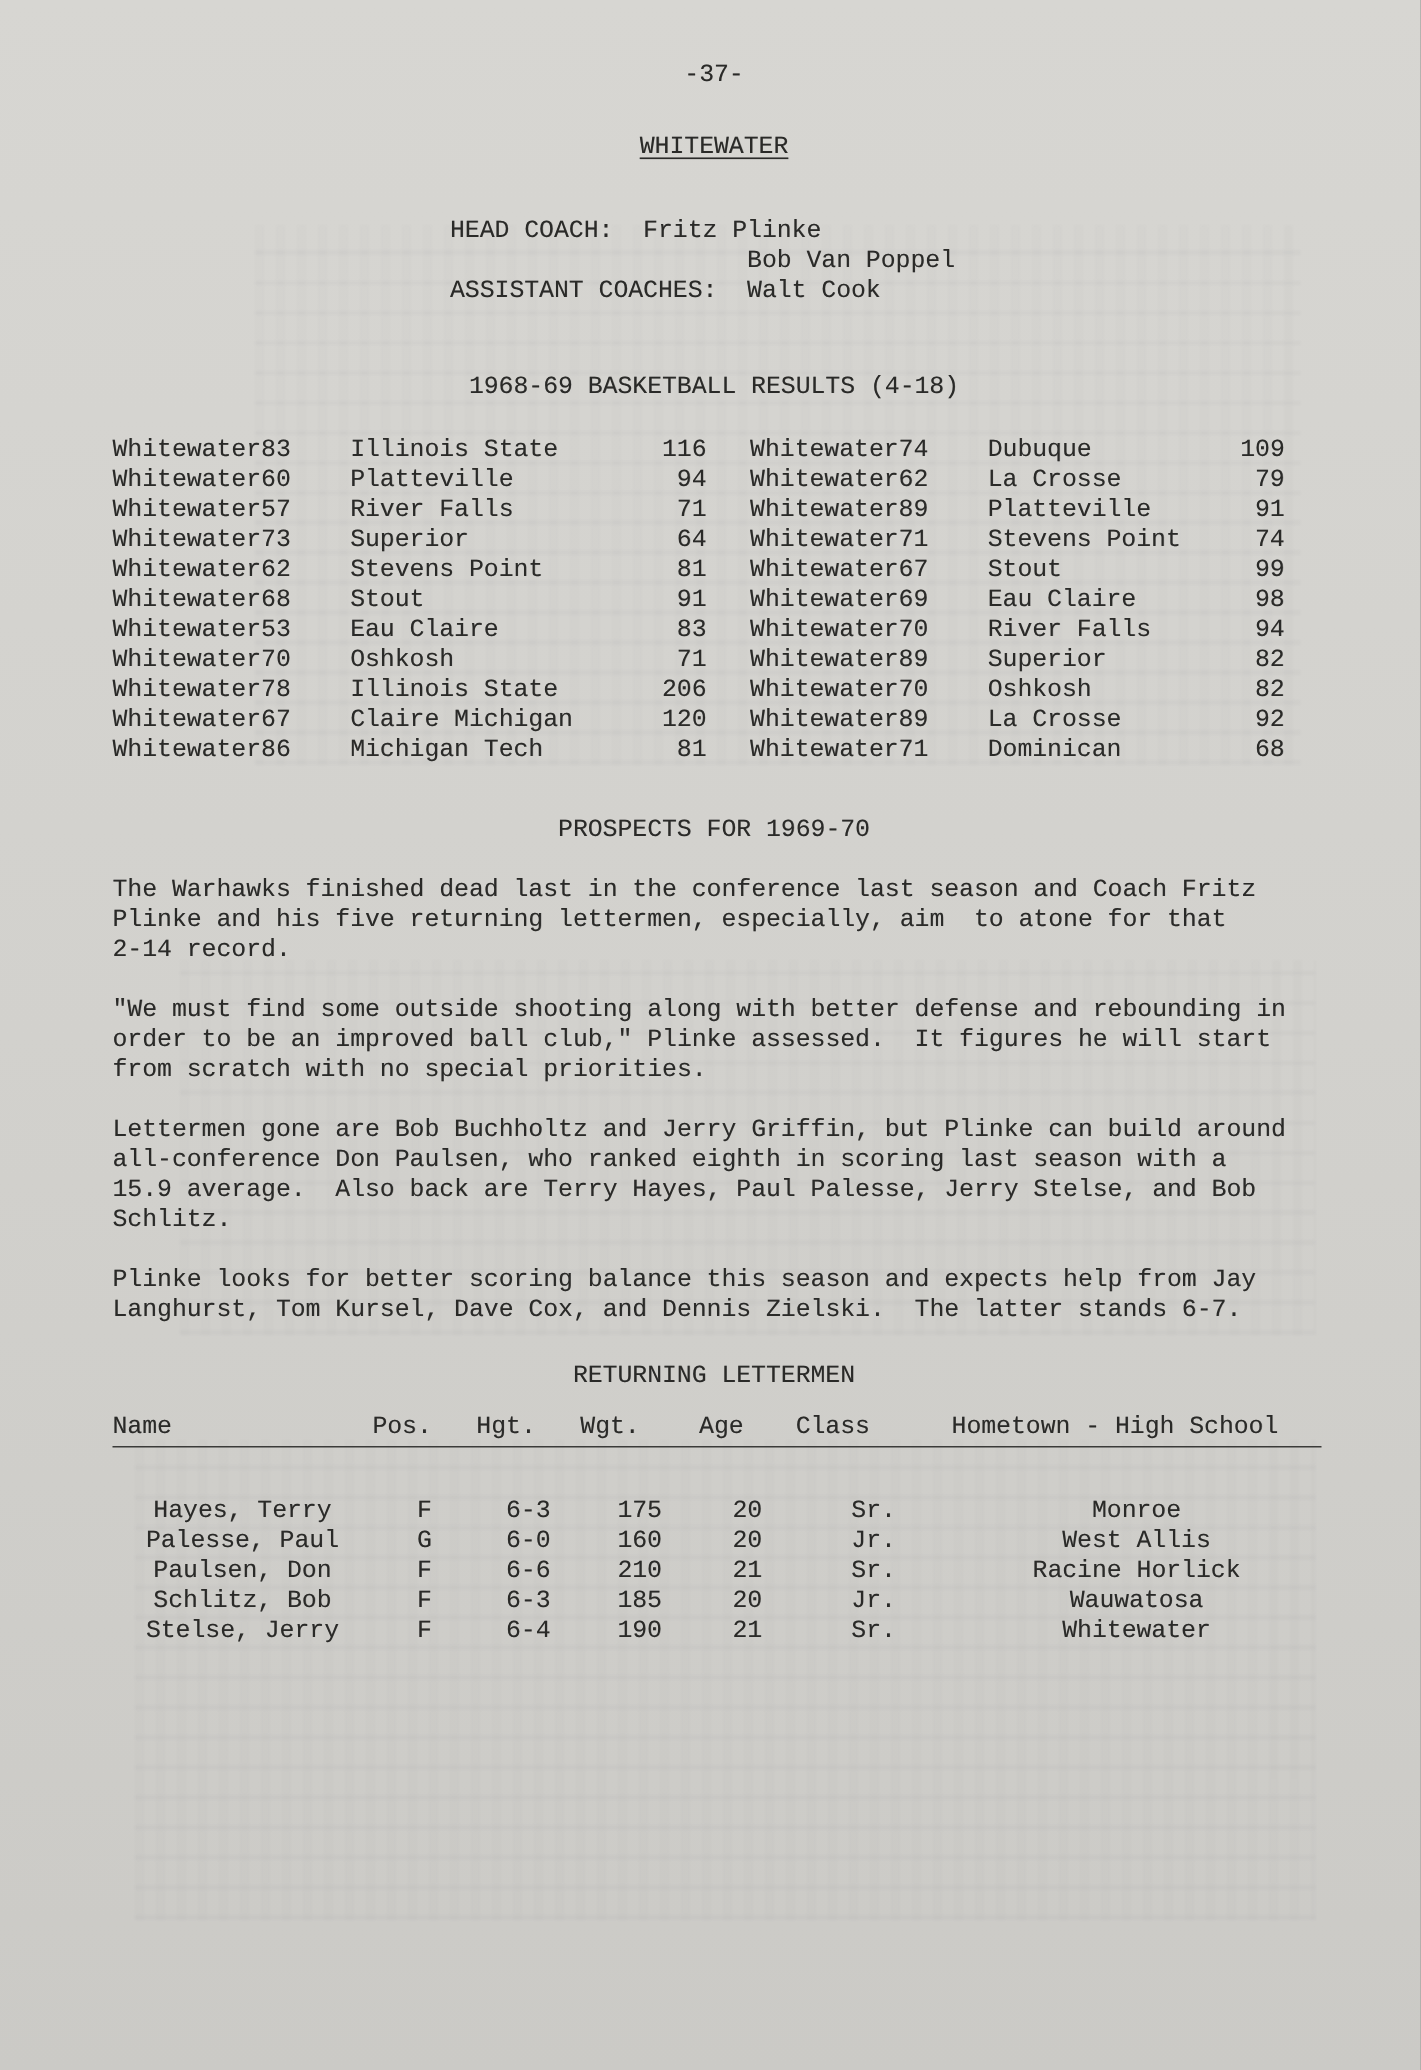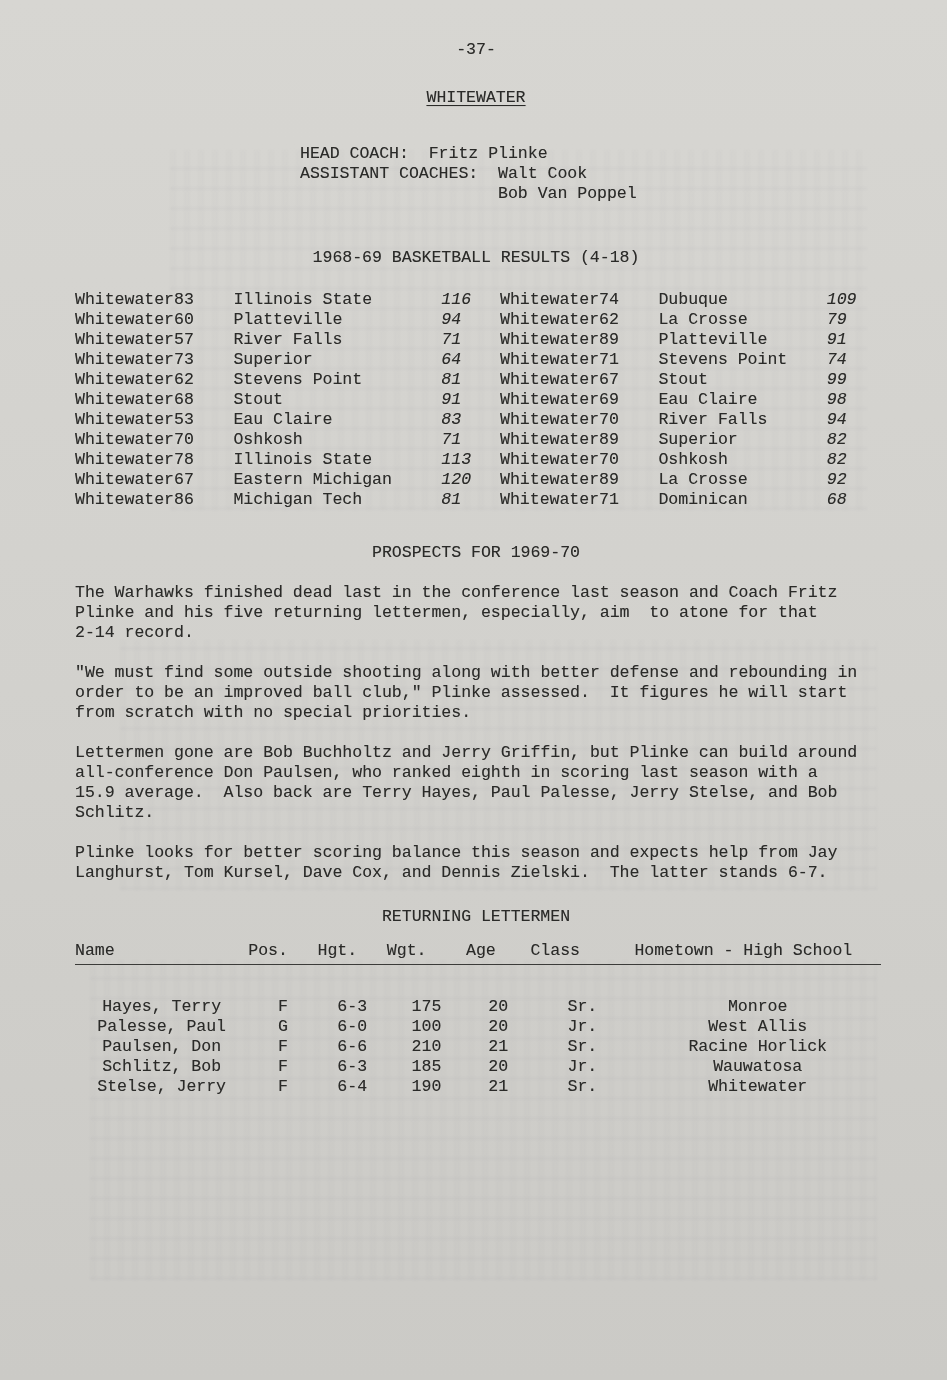--- a/index.html
+++ b/index.html
@@ -49,21 +49,21 @@
   .coach-block { margin-top: 36px; margin-left: 225px; }
   .gap { display: inline-block; width: 2ch; }
   .hidden-label { visibility: hidden; }
 
   .section-title { margin-top: 44px; }
   .centered { text-align: center; }
 
   .results { display: flex; gap: 29px; margin-top: 22px; }
   .result-row { display: grid; grid-template-columns: 10ch 6ch 21ch 3ch; }
   .results-col.right .result-row { grid-template-columns: 10ch 6ch 17ch 3ch; }
-  .rc-oppscore { text-align: left; font-style: italic; }
+  .rc-oppscore { text-align: right; }
 
   .prospects-title { margin-top: 33px; }
   .para { white-space: pre-wrap; margin-top: 20px; }
   .para-4 { margin-top: 20px; }
 
   .lettermen-title { margin-top: 24px; }
   .lettermen { margin-top: 14px; width: 806px; }
   .lettermen-row { display: grid; grid-template-columns: 17.5ch 7ch 7ch 8ch 6.5ch 10.5ch auto; }
   .lettermen-row.header { border-bottom: 1.5px solid #3b3b39; padding-bottom: 3px; }
   .lettermen-body { margin-top: 32px; text-align: center; }
@@ -77,22 +77,22 @@
   <div class="ghost ghost-3"></div>
 
   <div class="content">
 
     <div class="page-number">-37-</div>
 
     <h1 class="doc-title">WHITEWATER</h1>
 
     <div class="coach-block">
       <div class="coach-line"><span>HEAD COACH:</span><span class="gap"></span><span>Fritz Plinke</span></div>
+      <div class="coach-line"><span class="hidden-label">ASSISTANT COACHES:</span><span class="gap"></span><span>Bob Van Poppel</span></div>
       <div class="coach-line"><span>ASSISTANT COACHES:</span><span class="gap"></span><span>Walt Cook</span></div>
-      <div class="coach-line"><span class="hidden-label">ASSISTANT COACHES:</span><span class="gap"></span><span>Bob Van Poppel</span></div>
     </div>
 
     <div class="section-title centered">1968-69 BASKETBALL RESULTS (4-18)</div>
 
     <div class="results">
       <div class="results-col left" id="results-left">
           <div class="result-row">
             <span class="rc-team">Whitewater</span>
             <span class="rc-score">83</span>
             <span class="rc-opp">Illinois State</span>
@@ -137,26 +137,26 @@
           <div class="result-row">
             <span class="rc-team">Whitewater</span>
             <span class="rc-score">70</span>
             <span class="rc-opp">Oshkosh</span>
             <span class="rc-oppscore">71</span>
           </div>
           <div class="result-row">
             <span class="rc-team">Whitewater</span>
             <span class="rc-score">78</span>
             <span class="rc-opp">Illinois State</span>
-            <span class="rc-oppscore">113</span>
+            <span class="rc-oppscore">206</span>
           </div>
           <div class="result-row">
             <span class="rc-team">Whitewater</span>
             <span class="rc-score">67</span>
-            <span class="rc-opp">Eastern Michigan</span>
+            <span class="rc-opp">Claire Michigan</span>
             <span class="rc-oppscore">120</span>
           </div>
           <div class="result-row">
             <span class="rc-team">Whitewater</span>
             <span class="rc-score">86</span>
             <span class="rc-opp">Michigan Tech</span>
             <span class="rc-oppscore">81</span>
           </div>
         </div>
       <div class="results-col right" id="results-right">
@@ -263,21 +263,21 @@
             <span class="lt-c2">6-3</span>
             <span class="lt-c3">175</span>
             <span class="lt-c4">20</span>
             <span class="lt-c5">Sr.</span>
             <span class="lt-c6">Monroe</span>
           </div>
           <div class="lettermen-row">
             <span class="lt-c0">Palesse, Paul</span>
             <span class="lt-c1">G</span>
             <span class="lt-c2">6-0</span>
-            <span class="lt-c3">100</span>
+            <span class="lt-c3">160</span>
             <span class="lt-c4">20</span>
             <span class="lt-c5">Jr.</span>
             <span class="lt-c6">West Allis</span>
           </div>
           <div class="lettermen-row">
             <span class="lt-c0">Paulsen, Don</span>
             <span class="lt-c1">F</span>
             <span class="lt-c2">6-6</span>
             <span class="lt-c3">210</span>
             <span class="lt-c4">21</span>

